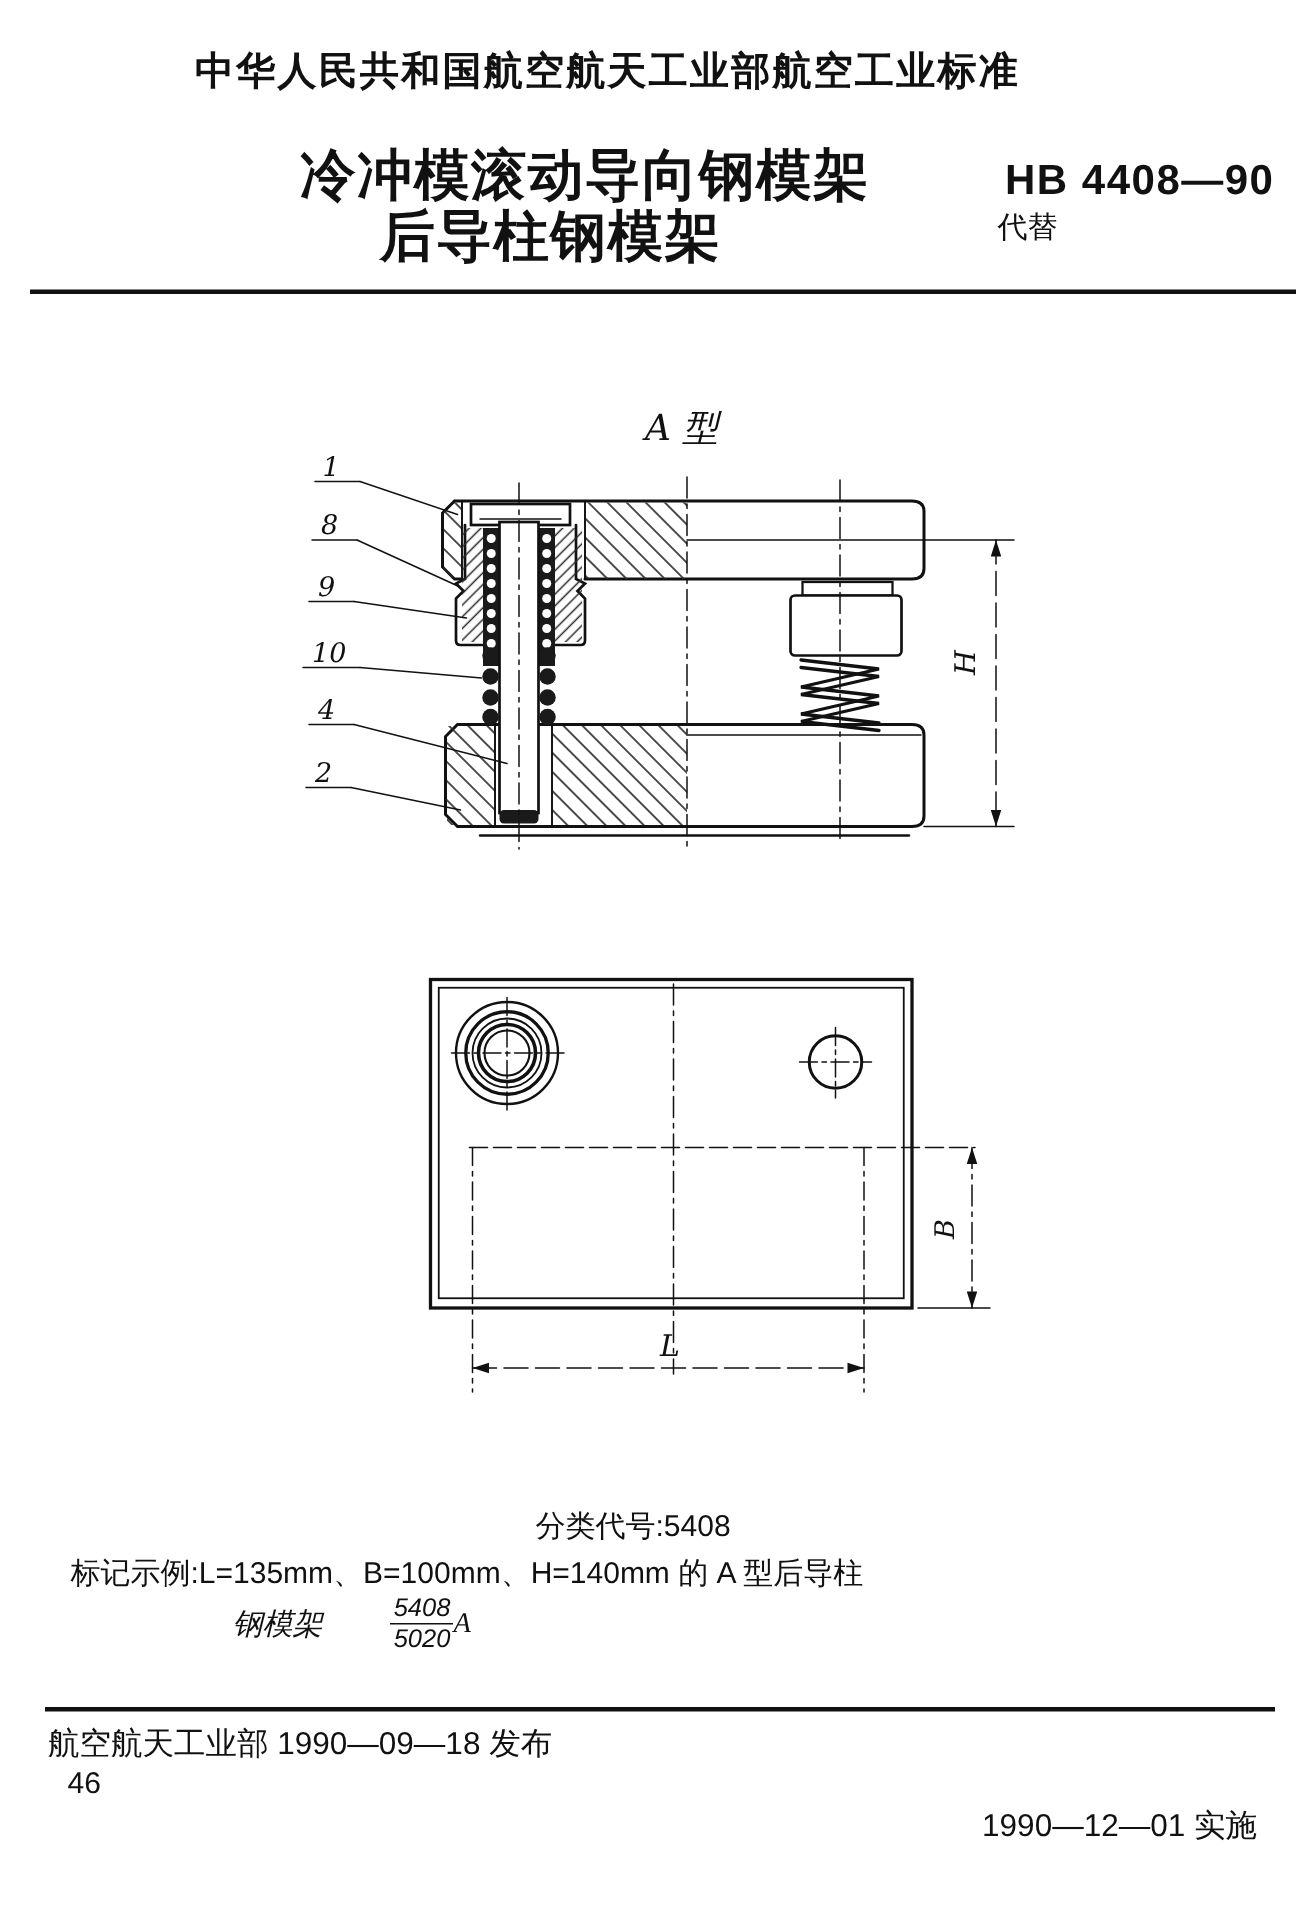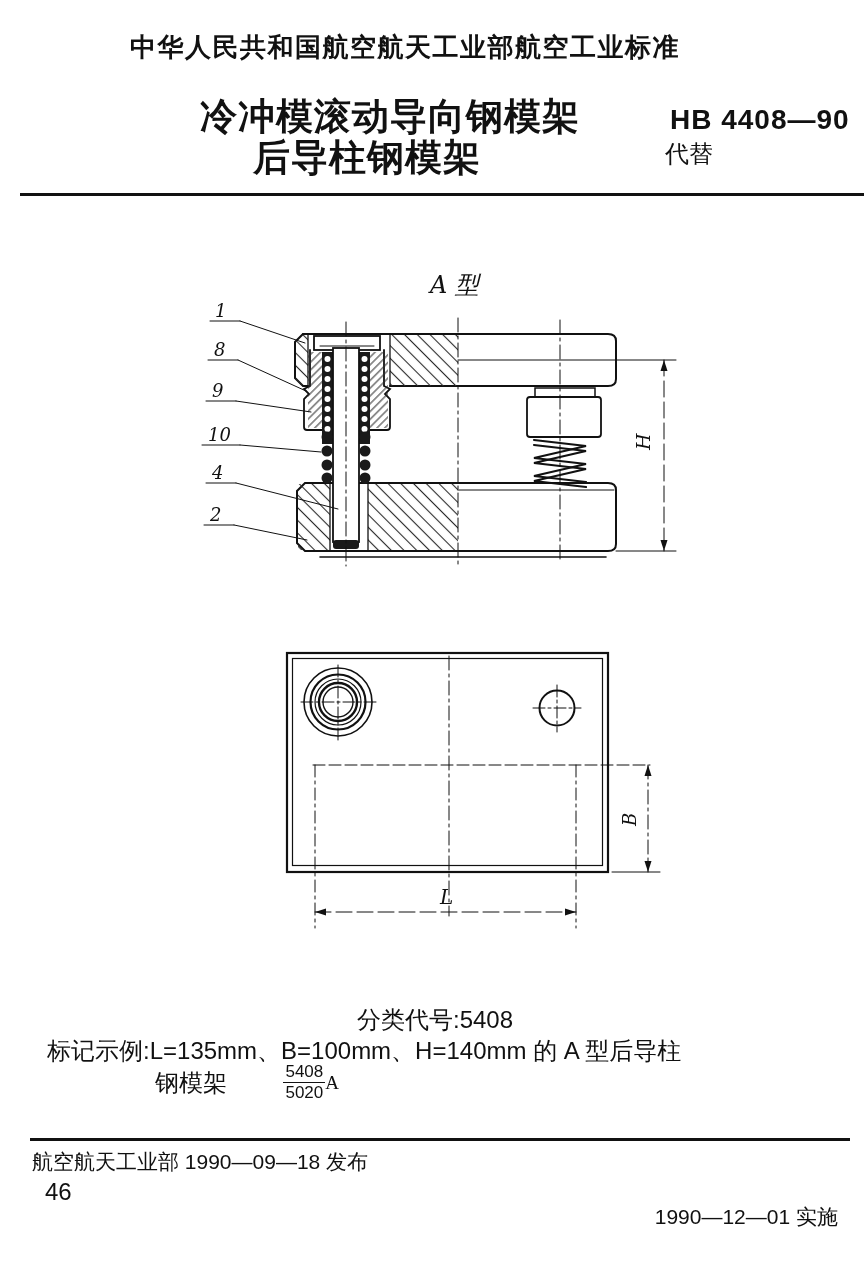--- a/index.html
+++ b/index.html
@@ -6,21 +6,21 @@
   html,body { background:#888; }
   .page {
     position:relative; width:864px; height:1288px; margin:0 auto;
     background:#ffffff; color:#111;
     font-family:"Liberation Sans", sans-serif; overflow:hidden;
   }
   .abs { position:absolute; white-space:nowrap; }
   .hdr { font-weight:bold; font-size:26px; letter-spacing:1.5px; }
   .title { font-weight:bold; font-size:37px; letter-spacing:1px; }
   .stdno { font-weight:bold; font-size:28px; letter-spacing:1px; }
-  .plain20 { font-size:24px; }
+  .plain20 { font-size:20px; }
   .rule { position:absolute; background:#111; }
   .ftr { font-weight:normal; font-size:21px; }
   .frac { display:inline-block; text-align:center; vertical-align:middle;
           font-size:17px; line-height:1.2; }
   .frac .num { border-bottom:1.6px solid #111; padding:0 2px; }
   .serifA { font-family:"Liberation Serif", serif; font-size:19px; }
   svg text { fill:#111; }
   .dimtxt { font-family:"DejaVu Serif", serif; font-style:italic; }
 </style>
 </head>
@@ -209,23 +209,23 @@
         <path d="M648,765 l-3.5,11 l7,0 Z" fill="#111" stroke="none"></path>
         <path d="M648,872 l-3.5,-11 l7,0 Z" fill="#111" stroke="none"></path>
         <text transform="translate(636,826) rotate(-90)" font-size="18" class="dimtxt" stroke="none" fill="#111">B</text>
       </g>
     </g>
   </svg>
 
   <div class="abs plain20" style="left:357px; top:1004px;">分类代号:5408</div>
 
   <div class="abs plain20" style="left:47px; top:1035px;">标记示例:L=135mm、B=100mm、H=140mm 的 A 型后导柱</div>
-  <div class="abs" style="left:155px; top:1062px;">
+  <div class="abs" style="left:155px; top:1062px;font-style:italic;">
     <span class="plain20" style="vertical-align:middle;">钢模架</span>
-    <span class="frac" style="margin-left:52px;">
+    <span class="frac" style="margin-left:41px;">
       <span class="num" style="display:block;">5408</span>
       <span style="display:block;">5020</span>
     </span><span class="serifA" style="vertical-align:middle;">A</span>
   </div>
 
   <div class="rule" style="left:30px; top:1138px; width:820px; height:3px;"></div>
   <div class="abs ftr" style="left:32px; top:1148px;">航空航天工业部 1990—09—18 发布</div>
   <div class="abs ftr" style="right:26px; top:1203px;">1990—12—01 实施</div>
   <div class="abs plain20" style="left:45px; top:1178px;">46</div>
 

